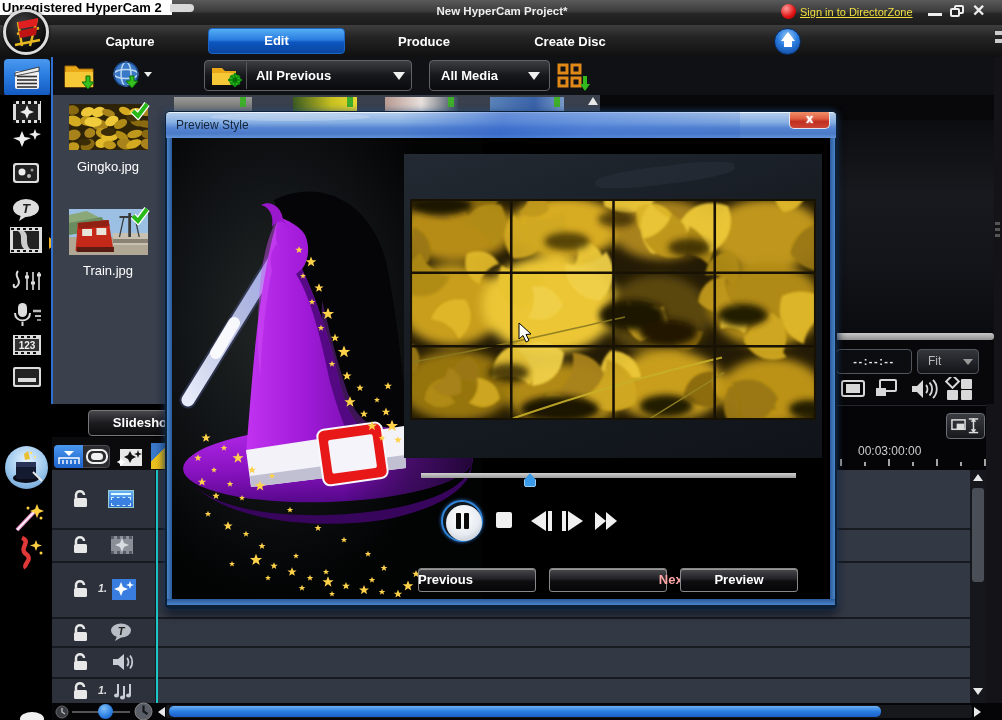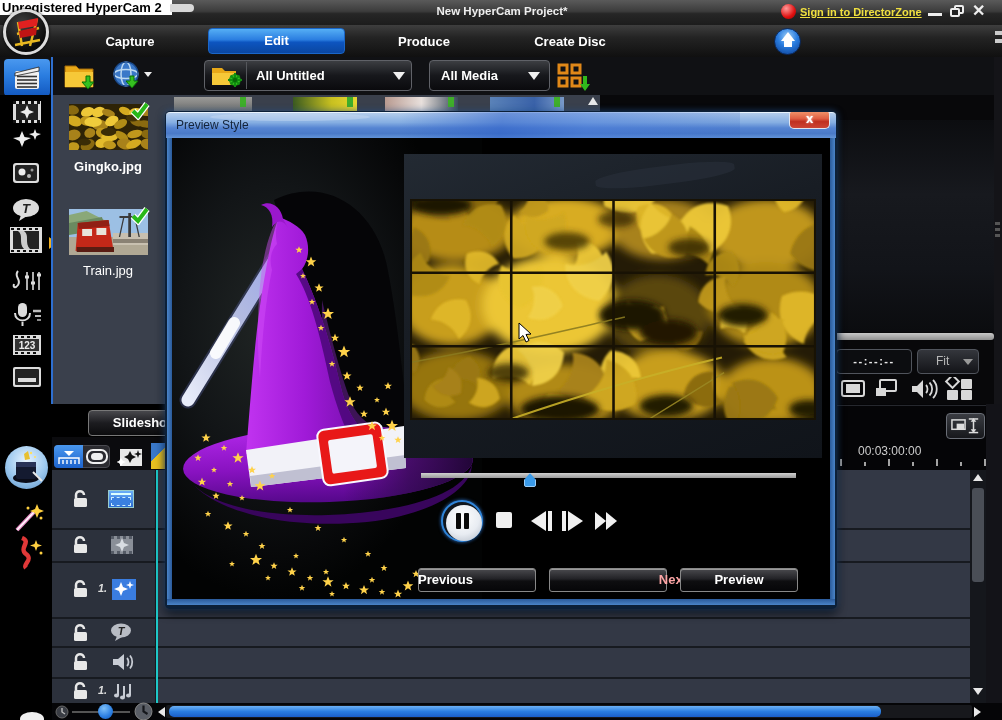--- a/index.html
+++ b/index.html
@@ -5,21 +5,21 @@
 *{box-sizing:border-box;font-family:"Liberation Sans",sans-serif;}
 #app{position:relative;width:1002px;height:720px;background:#000;overflow:hidden;}
 .abs{position:absolute;}
 </style></head>
 <body>
 <div id="app">
 
 <div class="abs" style="left:0;top:0;width:1002px;height:25px;background:linear-gradient(#5a5a5a,#3c3c3c 45%,#262626 55%,#1c1c1c);"></div>
 <div class="abs" style="left:402px;top:5px;width:200px;text-align:center;color:#eee;font-size:11.5px;font-weight:bold;">New HyperCam Project*</div>
 <div class="abs" style="left:781px;top:4px;width:15px;height:15px;border-radius:50%;background:radial-gradient(circle at 35% 30%,#ff9a9a,#e01010 60%,#900);"></div>
-<div class="abs" style="left:800px;top:6px;color:#f0e040;font-size:11px;font-weight:bold;text-decoration:underline;">Sign in to DirectorZone</div>
+<div class="abs" style="left:800px;top:6px;color:#f0e040;font-size:11px;font-weight:normal;text-decoration:underline;">Sign in to DirectorZone</div>
 <div class="abs" style="left:928px;top:13px;width:14px;height:3px;background:#eee;"></div>
 <div class="abs" style="left:954px;top:5px;width:10px;height:9px;border:2px solid #eee;border-radius:2px;background:#2a2a2a;"></div>
 <div class="abs" style="left:950px;top:8px;width:10px;height:9px;border:2px solid #eee;border-radius:2px;background:#222;"></div>
 <div class="abs" style="left:972px;top:1px;color:#eee;font-size:16px;font-weight:bold;">✕</div>
 
 <div class="abs" style="left:0;top:0;width:172px;height:15px;background:#fff;"></div>
 <div class="abs" style="left:2px;top:0px;width:172px;color:#000;font-size:13px;font-weight:bold;letter-spacing:0px;">Unregistered HyperCam 2</div>
 <div class="abs" style="left:170px;top:4px;width:24px;height:8px;background:#d8d8d8;border-radius:2px 8px 8px 2px;"></div>
 
 <div class="abs" style="left:0;top:25px;width:1002px;height:32px;background:linear-gradient(#3e3e3e,#232323 40%,#101010);"></div>
@@ -83,21 +83,21 @@
   </g>
   <g stroke="#0f8f0f" stroke-width="2">
    <line x1="25" y1="9" x2="25" y2="23"></line>
         <line x1="18" y1="16" x2="32" y2="16"></line>
    <line x1="20.5" y1="11.5" x2="29.5" y2="20.5"></line>
         <line x1="29.5" y1="11.5" x2="20.5" y2="20.5"></line>
   </g>
   <circle cx="25" cy="16" r="2.2" fill="#0a6a0a"></circle>
 </svg>
 <div class="abs" style="left:246px;top:62px;width:1px;height:27px;background:#55575c;"></div>
-<div class="abs" style="left:256px;top:68px;color:#fff;font-size:13px;font-weight:bold;">All Untitled</div>
+<div class="abs" style="left:256px;top:68px;color:#fff;font-size:13px;font-weight:bold;">All Previous</div>
 <div class="abs" style="left:393px;top:72px;width:0;height:0;border-left:6px solid transparent;border-right:6px solid transparent;border-top:8px solid #f0f0f0;"></div>
 
 <div class="abs" style="left:429px;top:60px;width:121px;height:31px;border-radius:4px;background:linear-gradient(#3c3e42,#17181c 50%,#0a0a0d);border:1px solid #606268;"></div>
 <div class="abs" style="left:441px;top:68px;color:#fff;font-size:13px;font-weight:bold;">All Media</div>
 <div class="abs" style="left:528px;top:72px;width:0;height:0;border-left:6px solid transparent;border-right:6px solid transparent;border-top:8px solid #f0f0f0;"></div>
 
 <svg class="abs" style="left:556px;top:62px;" width="34" height="30" viewBox="0 0 34 30">
   <g fill="none" stroke="#e08818" stroke-width="3">
    <rect x="3" y="3" width="8" height="8"></rect>
         <rect x="16" y="3" width="8" height="8"></rect>
@@ -262,21 +262,21 @@
    <ellipse cx="36" cy="28" rx="7" ry="4" fill="#3a2c06"></ellipse>
    <ellipse cx="58" cy="14" rx="6" ry="3.5" fill="#443406"></ellipse>
    <ellipse cx="14" cy="38" rx="6" ry="3.5" fill="#3a2c06"></ellipse>
    <ellipse cx="22" cy="18" rx="8" ry="5" fill="#f0cc3c"></ellipse>
   </g>
 </svg>
 <svg class="abs" style="left:130px;top:102px;" width="20" height="18" viewBox="0 0 20 18">
       <path d="M3 9 L8 14 L17 2" stroke="#fff" stroke-width="6.5" fill="none"></path>
       <path d="M3 9 L8 14 L17 2" stroke="#28b818" stroke-width="4" fill="none"></path>
     </svg>
-<div class="abs" style="left:57px;top:159px;width:102px;text-align:center;color:#fff;font-size:13px;font-weight:bold;">Gingko.jpg</div>
+<div class="abs" style="left:57px;top:159px;width:102px;text-align:center;color:#fff;font-size:13px;">Gingko.jpg</div>
 
 <svg class="abs" style="left:69px;top:209px;" width="79" height="46" viewBox="0 0 72 46" preserveAspectRatio="none">
   <rect width="72" height="46" fill="#9cc0e4"></rect>
   <rect x="0" y="28" width="72" height="18" fill="#b0a894"></rect>
   <path d="M0 6 L16 2 L34 12 L0 20 Z" fill="#8aa878"></path>
   <path d="M0 14 L30 8 L34 20 L0 26 Z" fill="#6a8a60"></path>
   <rect x="40" y="24" width="32" height="12" fill="#c8c0b0"></rect>
   <rect x="40" y="30" width="32" height="4" fill="#8a8274"></rect>
   <path d="M8 14 L36 11 L40 38 L6 42 Z" fill="#c42818"></path>
   <path d="M8 14 L36 11 L37 17 L9 20 Z" fill="#902014"></path>
@@ -292,21 +292,21 @@
       <path d="M3 9 L8 14 L17 2" stroke="#28b818" stroke-width="4" fill="none"></path>
     </svg>
 <div class="abs" style="left:57px;top:263px;width:102px;text-align:center;color:#fff;font-size:13px;">Train.jpg</div>
 
 <div class="abs" style="left:600px;top:95px;width:402px;height:309px;background:#08080a;"></div>
 <div class="abs" style="left:615px;top:120px;width:380px;height:212px;background:linear-gradient(#0c0d10,#17191e 35%,#121419 70%,#0b0c0f);"></div>
 
 <div class="abs" style="left:620px;top:333px;width:374px;height:7px;border-radius:3px;background:linear-gradient(#c8c8c8,#909090);"></div>
 
 <div class="abs" style="left:836px;top:349px;width:76px;height:25px;border-radius:4px;border:1px solid #50545c;background:#0c0d10;color:#e8e8e8;font-size:11px;font-weight:bold;text-align:center;line-height:23px;letter-spacing:1.5px;">--:--:--</div>
-<div class="abs" style="left:917px;top:349px;width:62px;height:25px;border-radius:4px;border:1px solid #50545c;background:linear-gradient(#34363c,#131418);color:#b8b8b8;font-size:12px;line-height:23px;text-indent:10px;padding-left:8px;">Fit</div>
+<div class="abs" style="left:917px;top:349px;width:62px;height:25px;border-radius:4px;border:1px solid #50545c;background:linear-gradient(#34363c,#131418);color:#b8b8b8;font-size:12px;line-height:23px;text-indent:10px;">Fit</div>
 <div class="abs" style="left:963px;top:359px;width:0;height:0;border-left:5px solid transparent;border-right:5px solid transparent;border-top:6px solid #999;"></div>
 
 <svg class="abs" style="left:840px;top:377px;" width="140" height="24" viewBox="0 0 140 24">
  <g fill="none" stroke="#d8d8d8" stroke-width="2">
   <rect x="2" y="4" width="22" height="15" rx="2"></rect>
   <rect x="7" y="8" width="12" height="7" fill="#d8d8d8"></rect>
   <rect x="40" y="3" width="16" height="11" rx="1"></rect>
   <rect x="36" y="11" width="10" height="8" fill="#d8d8d8" stroke="none"></rect>
  </g>
  <g fill="#d8d8d8">

